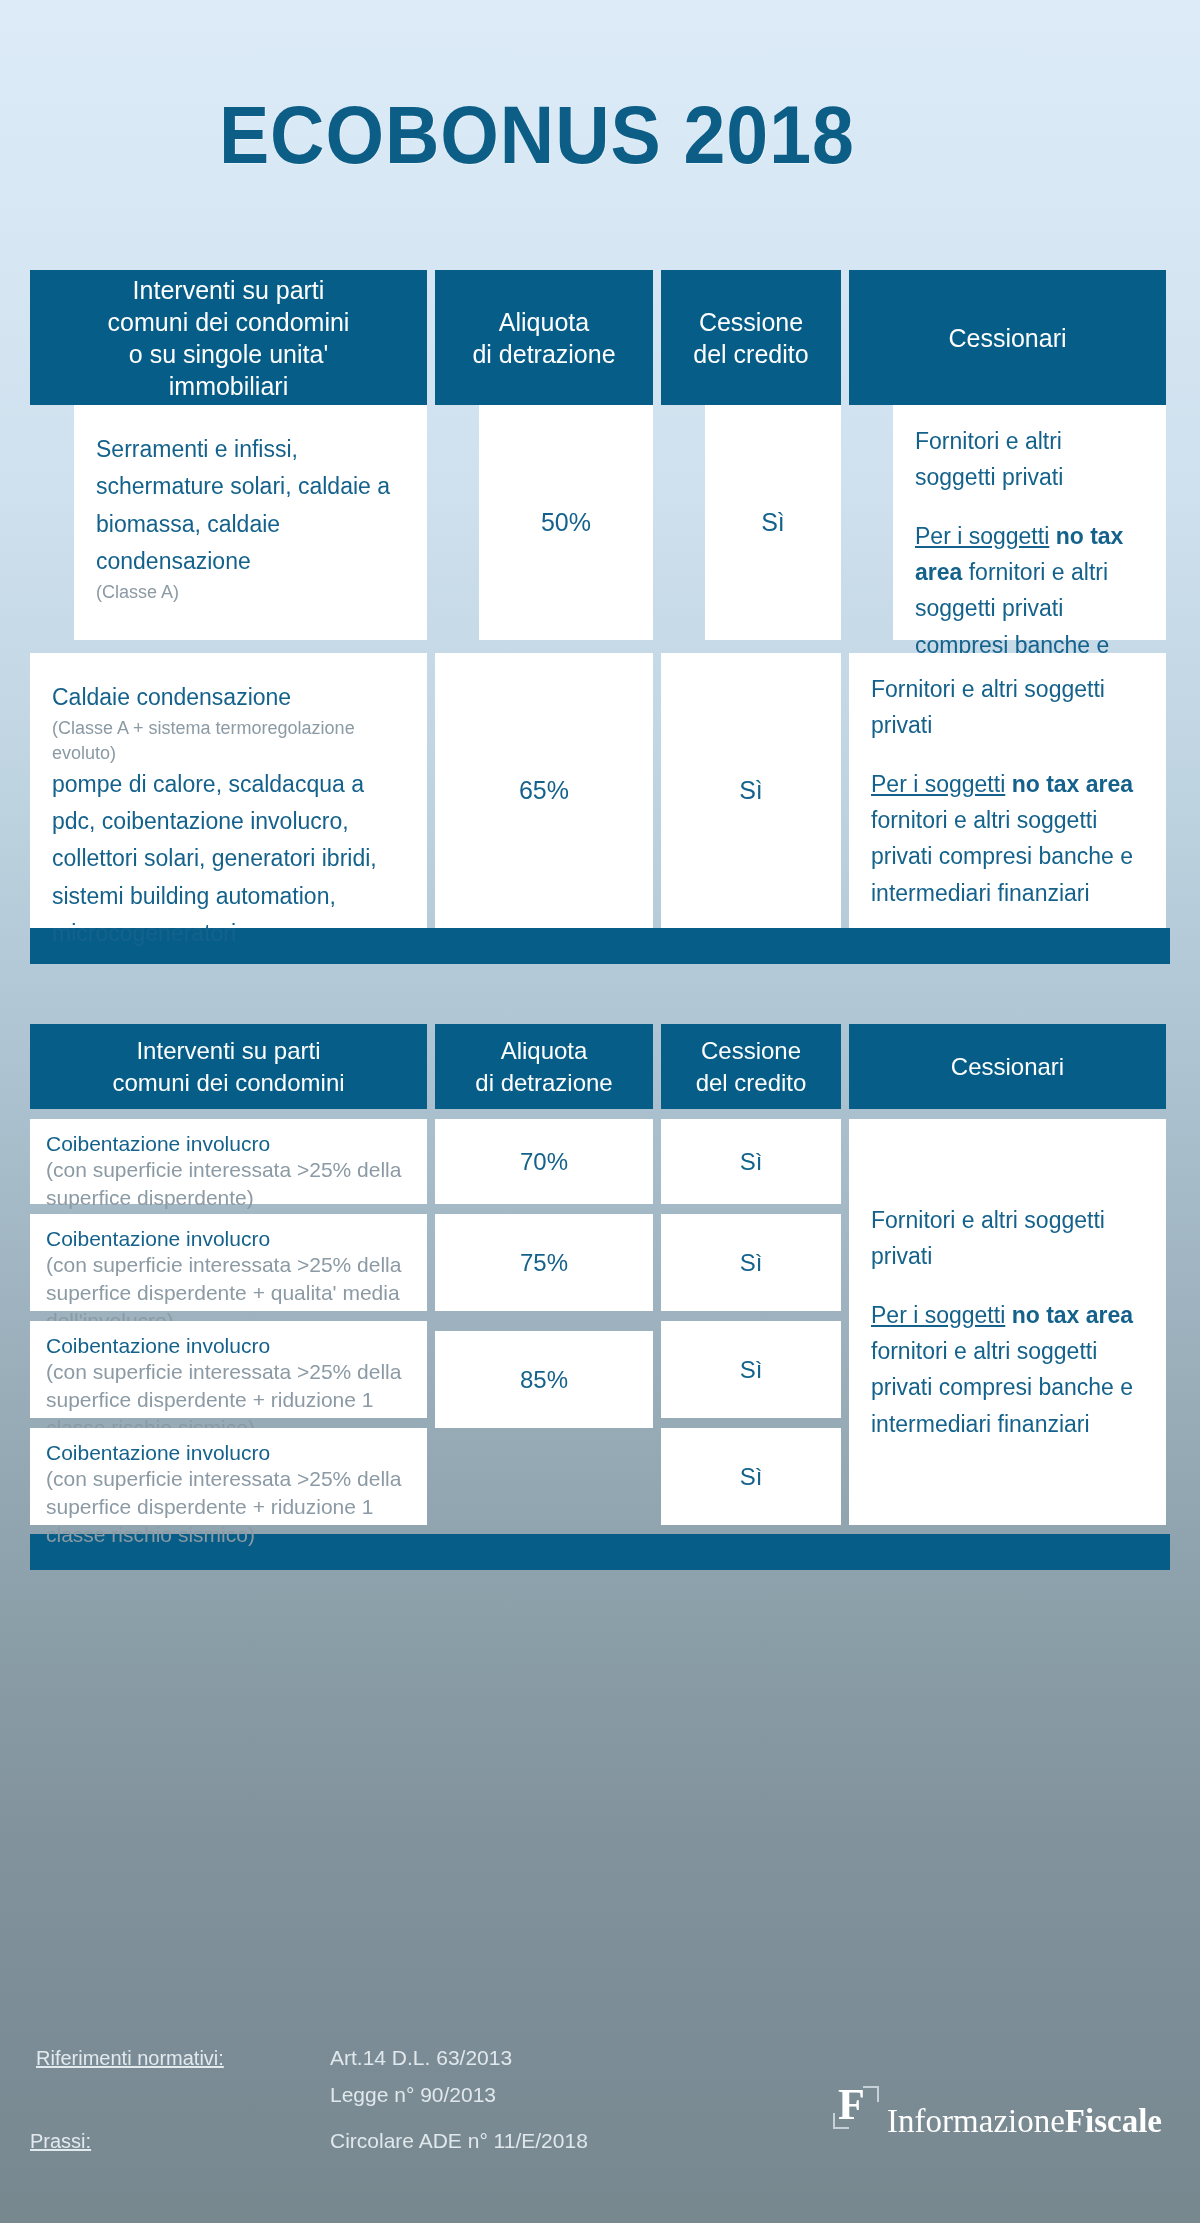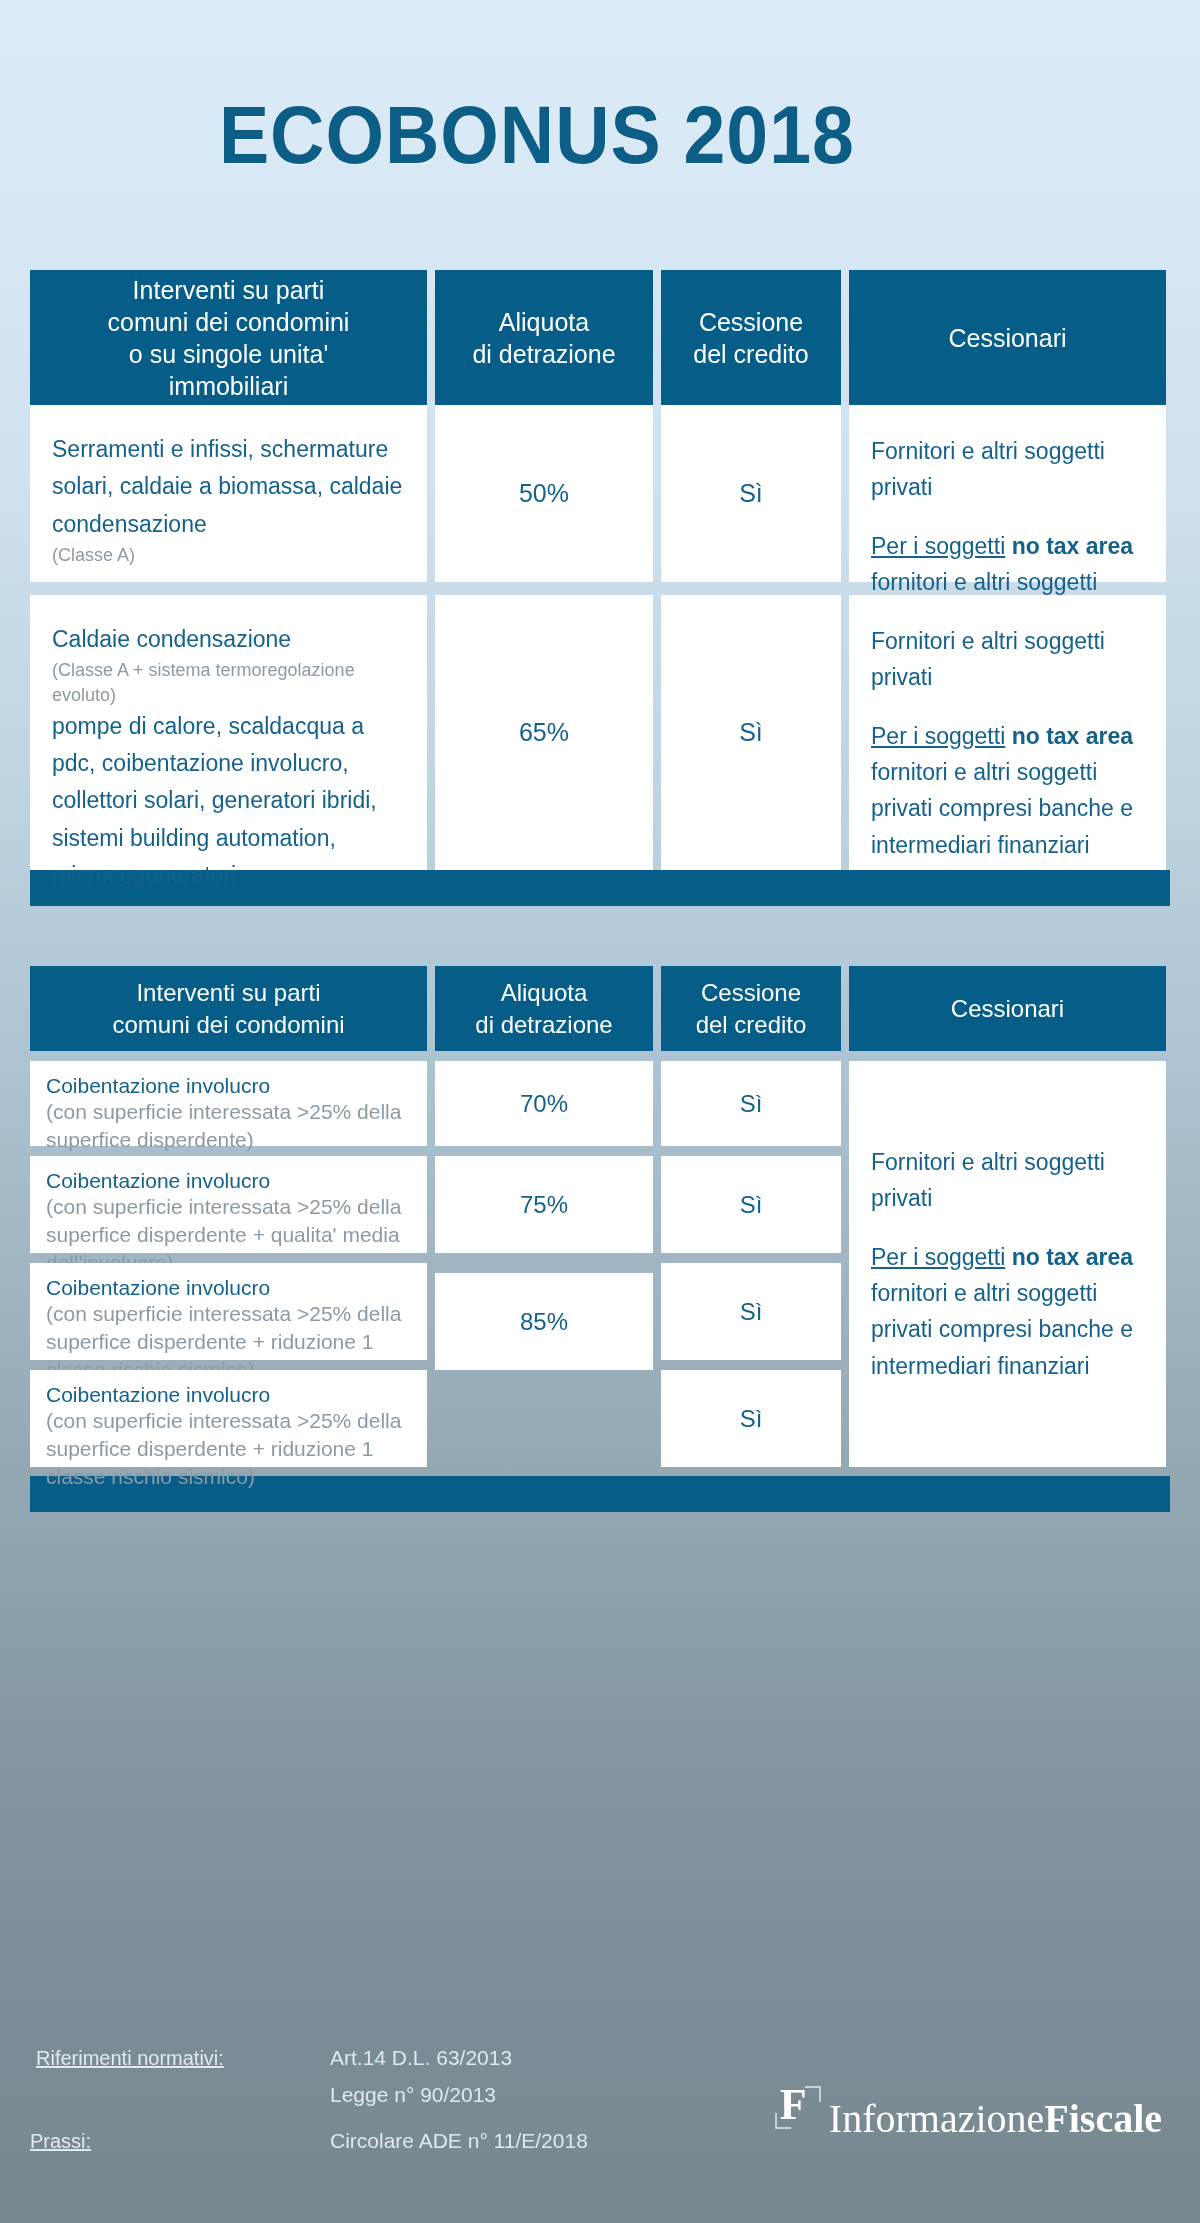--- a/index.html
+++ b/index.html
@@ -90,32 +90,32 @@
     color: #14628c;
     font-size: 23px;
     line-height: 1.62;
   }
   .body-cell .sub {
     color: #8b9aa4;
     font-size: 18px;
     line-height: 1.38;
   }
   .cessionari {
-    padding: 28px 22px;
+    padding: 18px 22px;
     color: #14628c;
     font-size: 23px;
     line-height: 1.58;
   }
   .cessionari .gap { display: block; height: 22px; }
   .cessionari u { }
   .cessionari b { font-weight: bold; }
 
   
   #table1 .head { height: 135px; }
-  #table1 .r1 { height: 177px; }
+  #table1 .r1 { height: 235px; margin-left: 44px; }
   #table1 .r2 { height: 275px; }
   #table1 .rowgap { height: 13px; }
 
   
   #table2 { margin-top: 60px; }
   #table2 .head {
     height: 85px;
     font-size: 24px;
     line-height: 1.3;
   }
@@ -197,21 +197,21 @@
   .logo-mark .br-br {
     position: absolute;
     width: 16px;
     height: 16px;
     border: 2px solid #c6d2d8;
   }
   .logo-mark .br-tl { right: 0; top: 2px; border-left: none; border-bottom: none; }
   .logo-mark .br-br { left: 0; bottom: 3px; border-right: none; border-top: none; }
   .logo-text {
     font-family: "Liberation Serif", serif;
-    font-size: 40px;
+    font-size: 33px;
     line-height: 1;
   }
   .logo-text .light { font-weight: normal; }
   .logo-text .bold { font-weight: bold; }
 </style>
 </head>
 <body>
 
 <div class="title-wrap">
   <div class="title">ECOBONUS 2018</div>

